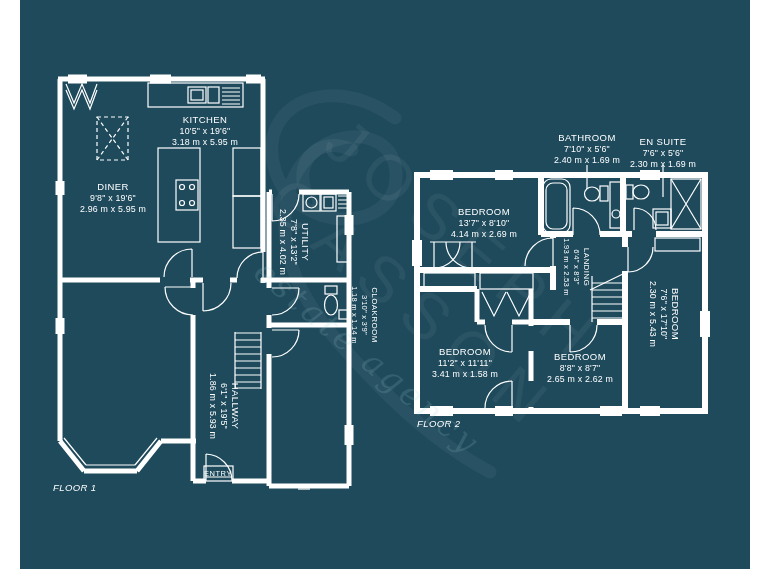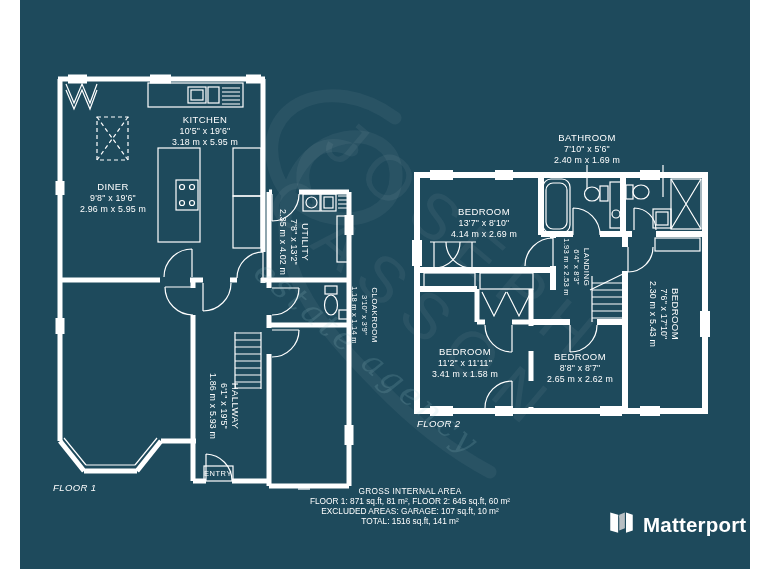--- a/index.html
+++ b/index.html
@@ -6,21 +6,21 @@
             font-family:"Liberation Sans", sans-serif;}
   .canvas{position:absolute;left:20px;top:0;width:730px;height:569px;background:#1e4a5c;}
   svg.plan{position:absolute;left:0;top:0;}
   .rlabel{position:absolute;transform:translate(-50%,-50%);text-align:center;color:#ffffff;
           white-space:nowrap;z-index:5;}
   .rlabel .rname{font-size:9.5px;letter-spacing:.4px;}
   .rlabel .rdim{font-size:8.8px;margin-top:1px;letter-spacing:.2px;}
   .vlabel{transform:translate(-50%,-50%) rotate(90deg);}
   .small .rname{font-size:8px;}
   .small .rdim{font-size:7.6px;}
-  .tiny{font-size:7.5px;color:#fff;letter-spacing:.5px;}
+  .tiny{font-size:7.5px;color:#fff;letter-spacing:.5px;text-decoration:underline;}
   .floortag{position:absolute;color:#ffffff;font-size:9.5px;letter-spacing:.4px;z-index:5;font-style:italic;}
   .summary{position:absolute;left:390px;top:486px;transform:translateX(-50%);text-align:center;
            color:#ffffff;font-size:8.3px;line-height:10px;white-space:nowrap;z-index:5;}
   .summary .s-title{letter-spacing:.3px;}
   .brand{position:absolute;left:588px;top:509px;display:flex;align-items:center;gap:8px;z-index:6;}
   .brand .word{color:#ffffff;font-size:20.5px;font-weight:600;letter-spacing:.2px;}
   .wm{position:absolute;left:400px;top:295px;transform:translate(-50%,-50%) rotate(40deg);
       text-align:center;z-index:2;pointer-events:none;}
   .wm-caps{font-size:64px;letter-spacing:14px;color:rgba(255,255,255,0.055);line-height:82px;
            white-space:nowrap;}
@@ -230,20 +230,25 @@
   <div class="rlabel tiny" style="left:198px;top:473px">
     <span>ENTRY</span>
   </div>
   <div class="floortag" style="left:33px;top:482px">FLOOR 1</div>
 
   <div class="rlabel" style="left:567px;top:148px">
     <div class="rname">BATHROOM</div>
     <div class="rdim">7'10" x 5'6"</div>
     <div class="rdim">2.40 m x 1.69 m</div>
   </div>
+  <div class="rlabel" style="left:643px;top:152px">
+    <div class="rname">EN SUITE</div>
+    <div class="rdim">7'6" x 5'6"</div>
+    <div class="rdim">2.30 m x 1.69 m</div>
+  </div>
   <div class="rlabel" style="left:464px;top:222px">
     <div class="rname">BEDROOM</div>
     <div class="rdim">13'7" x 8'10"</div>
     <div class="rdim">4.14 m x 2.69 m</div>
   </div>
   <div class="rlabel vlabel" style="left:644px;top:314px">
     <div class="rname">BEDROOM</div>
     <div class="rdim">7'6" x 17'10"</div>
     <div class="rdim">2.30 m x 5.43 m</div>
   </div>
@@ -257,32 +262,15 @@
     <div class="rdim">11'2" x 11'11"</div>
     <div class="rdim">3.41 m x 1.58 m</div>
   </div>
   <div class="rlabel" style="left:560px;top:367px">
     <div class="rname">BEDROOM</div>
     <div class="rdim">8'8" x 8'7"</div>
     <div class="rdim">2.65 m x 2.62 m</div>
   </div>
   <div class="floortag" style="left:397px;top:418px">FLOOR 2</div>
 
-  <div class="summary">
-    <div class="s-title">GROSS INTERNAL AREA</div>
-    <div>FLOOR 1: 871 sq.ft, 81 m², FLOOR 2: 645 sq.ft, 60 m²</div>
-    <div>EXCLUDED AREAS: GARAGE: 107 sq.ft, 10 m²</div>
-    <div>TOTAL: 1516 sq.ft, 141 m²</div>
-  </div>
-
-  <div class="brand">
-    <span>
-      <svg width="27" height="27" viewBox="0 0 24 24">
-        <path fill="#b9bfc3" d="M10 5 L15 3 L15 17 L10 19 Z"></path>
-        <path fill="#ffffff" d="M2 3 L9 5 L9 21 L2 19 Z"></path>
-        <path fill="#ffffff" d="M16 3 L22 5 L22 19 L16 21 Z"></path>
-        <path fill="#b9bfc3" d="M9 5 L12 11 L15 5 L12 8 Z"></path>
-      </svg>
-    </span>
-    <span class="word">Matterport</span>
-  </div>
+
 
 </div>
 
 </body></html>

